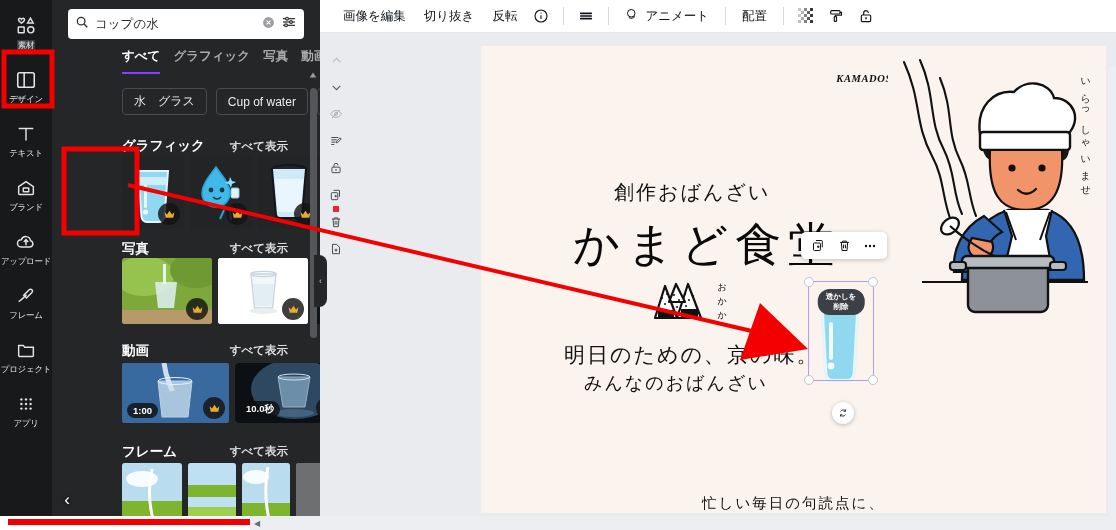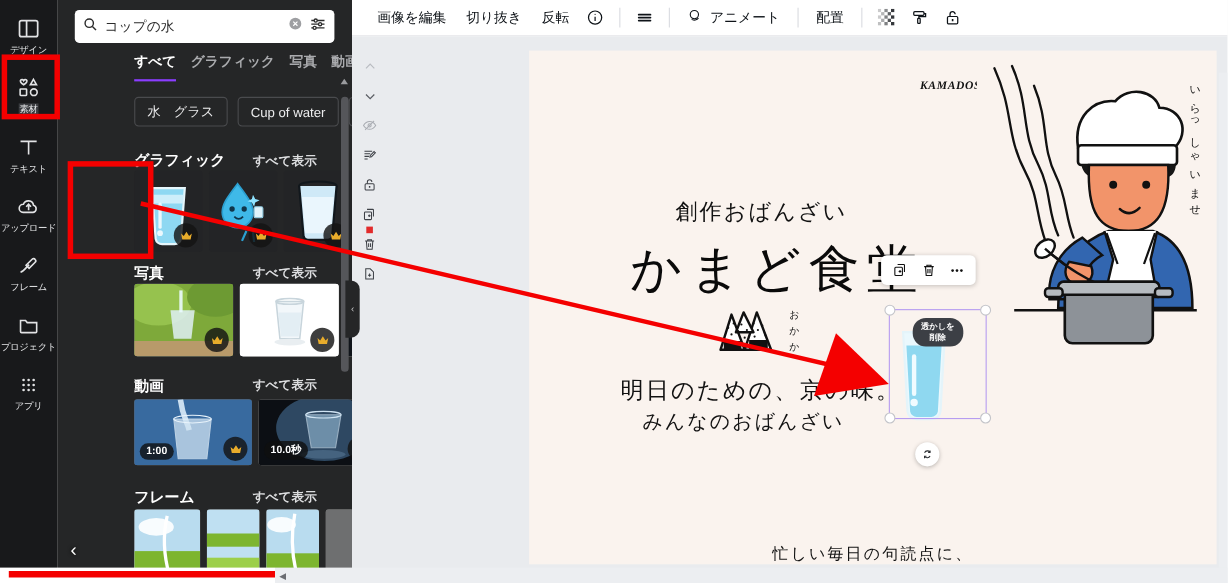--- a/index.html
+++ b/index.html
@@ -154,21 +154,21 @@
     font-size: 14.5px; color: #111; letter-spacing: 2px;
     font-family: "DejaVu Sans", sans-serif;
   }
   .irasshai {
     position: absolute; right: 14px; top: 25px; font-size: 10px; color: #111;
     writing-mode: vertical-rl; letter-spacing: 4px;
   }
 
   
   .sel-box {
-    position: absolute; left: 808px; top: 281px; width: 89px; height: 100px;
+    position: absolute; left: 808px; top: 281px; width: 66px; height: 100px;
     border: 1.6px solid #b69cf0; z-index: 25;
   }
   .handle {
     position: absolute; width: 10px; height: 10px; background: #fff;
     border: 1.4px solid #c3c4c9; border-radius: 50%;
   }
   .handle.tl { left: -5px; top: -5px; } .handle.tr { right: -5px; top: -5px; }
   .handle.bl { left: -5px; bottom: -5px; } .handle.br { right: -5px; bottom: -5px; }
   .wm-badge {
     position: absolute; left: 50%; top: 7px; transform: translateX(-50%);
@@ -201,52 +201,61 @@
   .botstrip { position:absolute; left:0; bottom:0; width: 250px; height: 14px; background:#fff; z-index: 69;}
   .rightedge { position:absolute; right:0; top:33px; width: 8px; height: 497px; background:#eceef1; z-index: 5;}
 </style>
 </head>
 <body>
 
 <div id="app">
 
   <div class="rail">
 
-    <div class="rail-item">
-      <span class="glyph">
-        <svg viewBox="0 0 24 24" fill="none" stroke="#e2e3e5" stroke-width="1.7">
-          <rect x="3" y="4" width="18" height="16" rx="2"></rect>
-            <line x1="10" y1="4" x2="10" y2="20"></line>
-        </svg>
-      </span>
-      <span class="rlabel">デザイン</span>
-    </div>
-
     <div class="rail-item active">
       <span class="glyph">
         <svg viewBox="0 0 24 24" fill="none" stroke="#e2e3e5" stroke-width="1.6">
           <path d="M4.2 4.2c.9-1 2.4-.6 2.9.5.5-1.1 2-1.5 2.9-.5.9 1 .3 2.4-2.9 4.6C3.9 6.6 3.3 5.2 4.2 4.2z"></path>
           <path d="M16.8 3.4l3 5.3h-6z"></path>
           <rect x="3.6" y="13" width="6.4" height="6.4" rx=".6"></rect>
           <circle cx="17.2" cy="16.2" r="3.3"></circle>
         </svg>
       </span>
       <span class="rlabel">素材</span>
     </div>
 
     <div class="rail-item">
       <span class="glyph">
+        <svg viewBox="0 0 24 24" fill="none" stroke="#e2e3e5" stroke-width="1.7">
+          <rect x="3" y="4" width="18" height="16" rx="2"></rect>
+            <line x1="10" y1="4" x2="10" y2="20"></line>
+        </svg>
+      </span>
+      <span class="rlabel">デザイン</span>
+    </div>
+
+    <div class="rail-item">
+      <span class="glyph">
         <svg viewBox="0 0 24 24" fill="none" stroke="#e2e3e5" stroke-width="1.6">
           <line x1="4" y1="6" x2="20" y2="6"></line>
             <line x1="12" y1="6" x2="12" y2="19"></line>
         </svg>
       </span>
       <span class="rlabel">テキスト</span>
     </div>
 
+    <div class="rail-item">
+      <span class="glyph">
+        <svg viewBox="0 0 24 24" fill="none" stroke="#e2e3e5" stroke-width="1.6">
+          <path d="M4 10.5 12 5l8 5.5v7.5a1 1 0 0 1-1 1H5a1 1 0 0 1-1-1z"></path>
+          <rect x="9" y="12" width="6" height="4" rx=".5"></rect>
+        </svg>
+      </span>
+      <span class="rlabel">ブランド</span>
+    </div>
 
     <div class="rail-item">
       <span class="glyph">
         <svg viewBox="0 0 24 24" fill="none" stroke="#e2e3e5" stroke-width="1.6">
           <path d="M6.5 17.5a4 4 0 0 1 .4-8 5.2 5.2 0 0 1 10 1 3.6 3.6 0 0 1-.4 7h-10z"></path>
           <path d="M12 15.5V9.5M9.6 11.9 12 9.4l2.4 2.5"></path>
         </svg>
       </span>
       <span class="rlabel">アップロード</span>
     </div>

